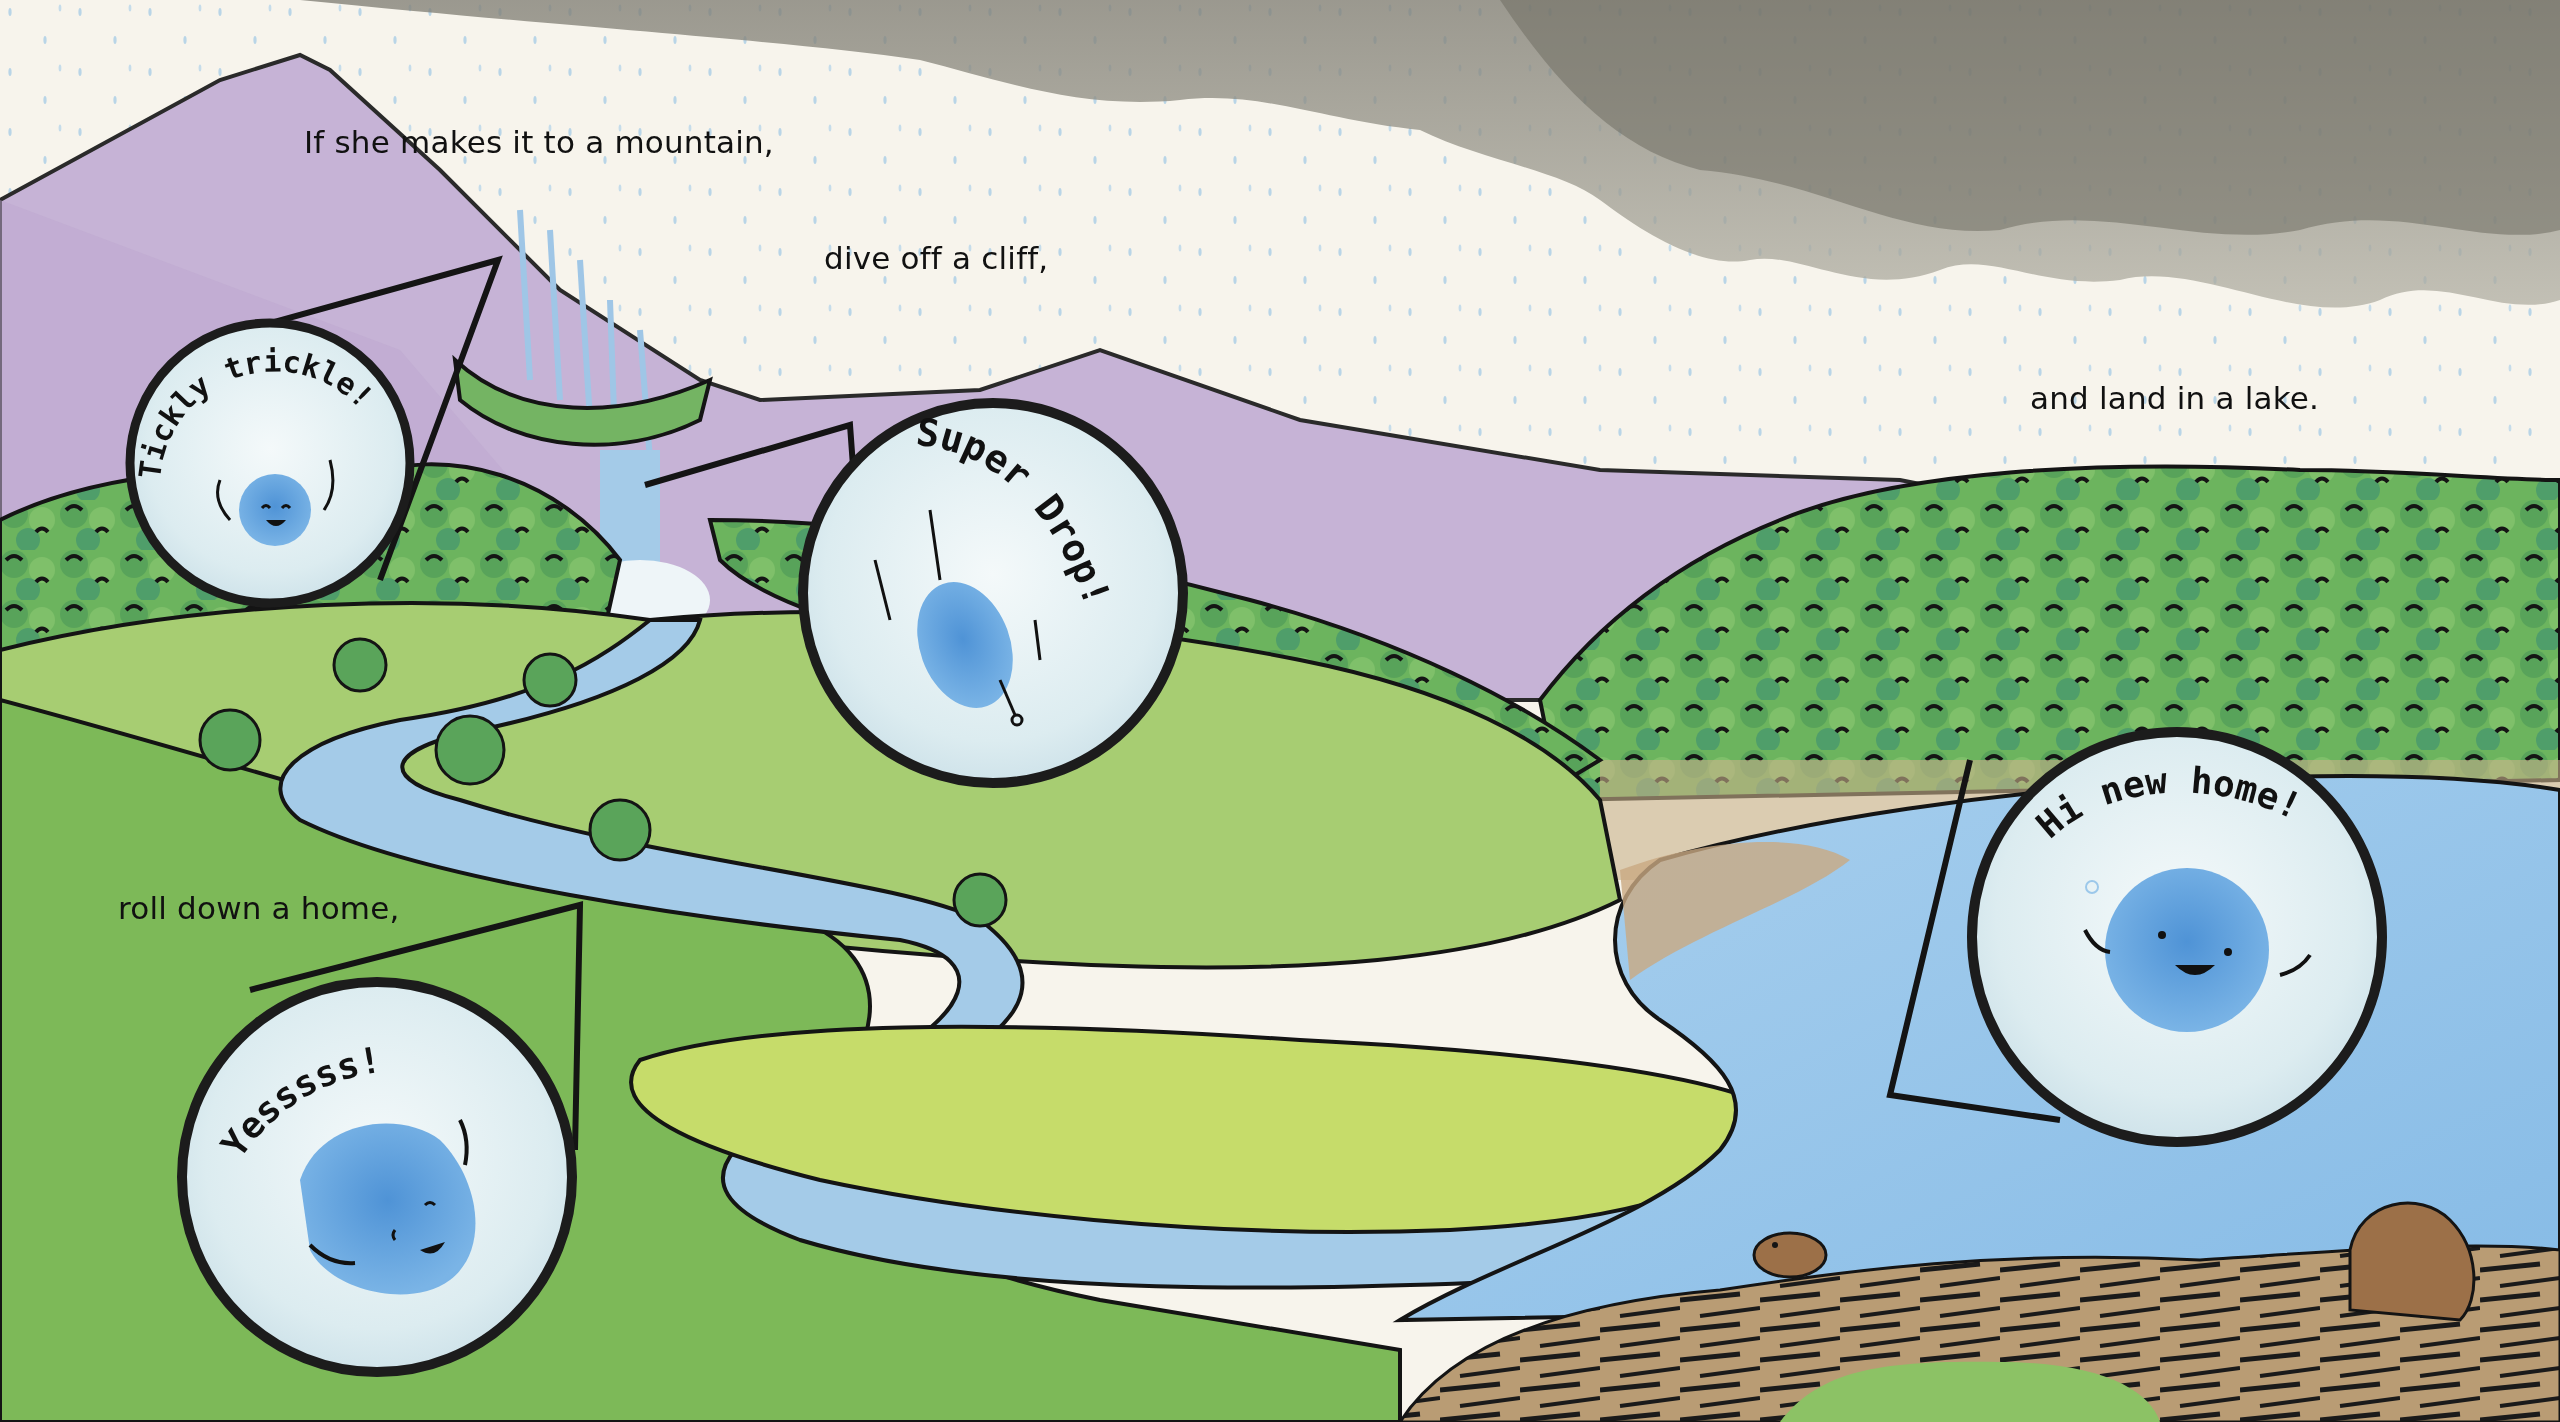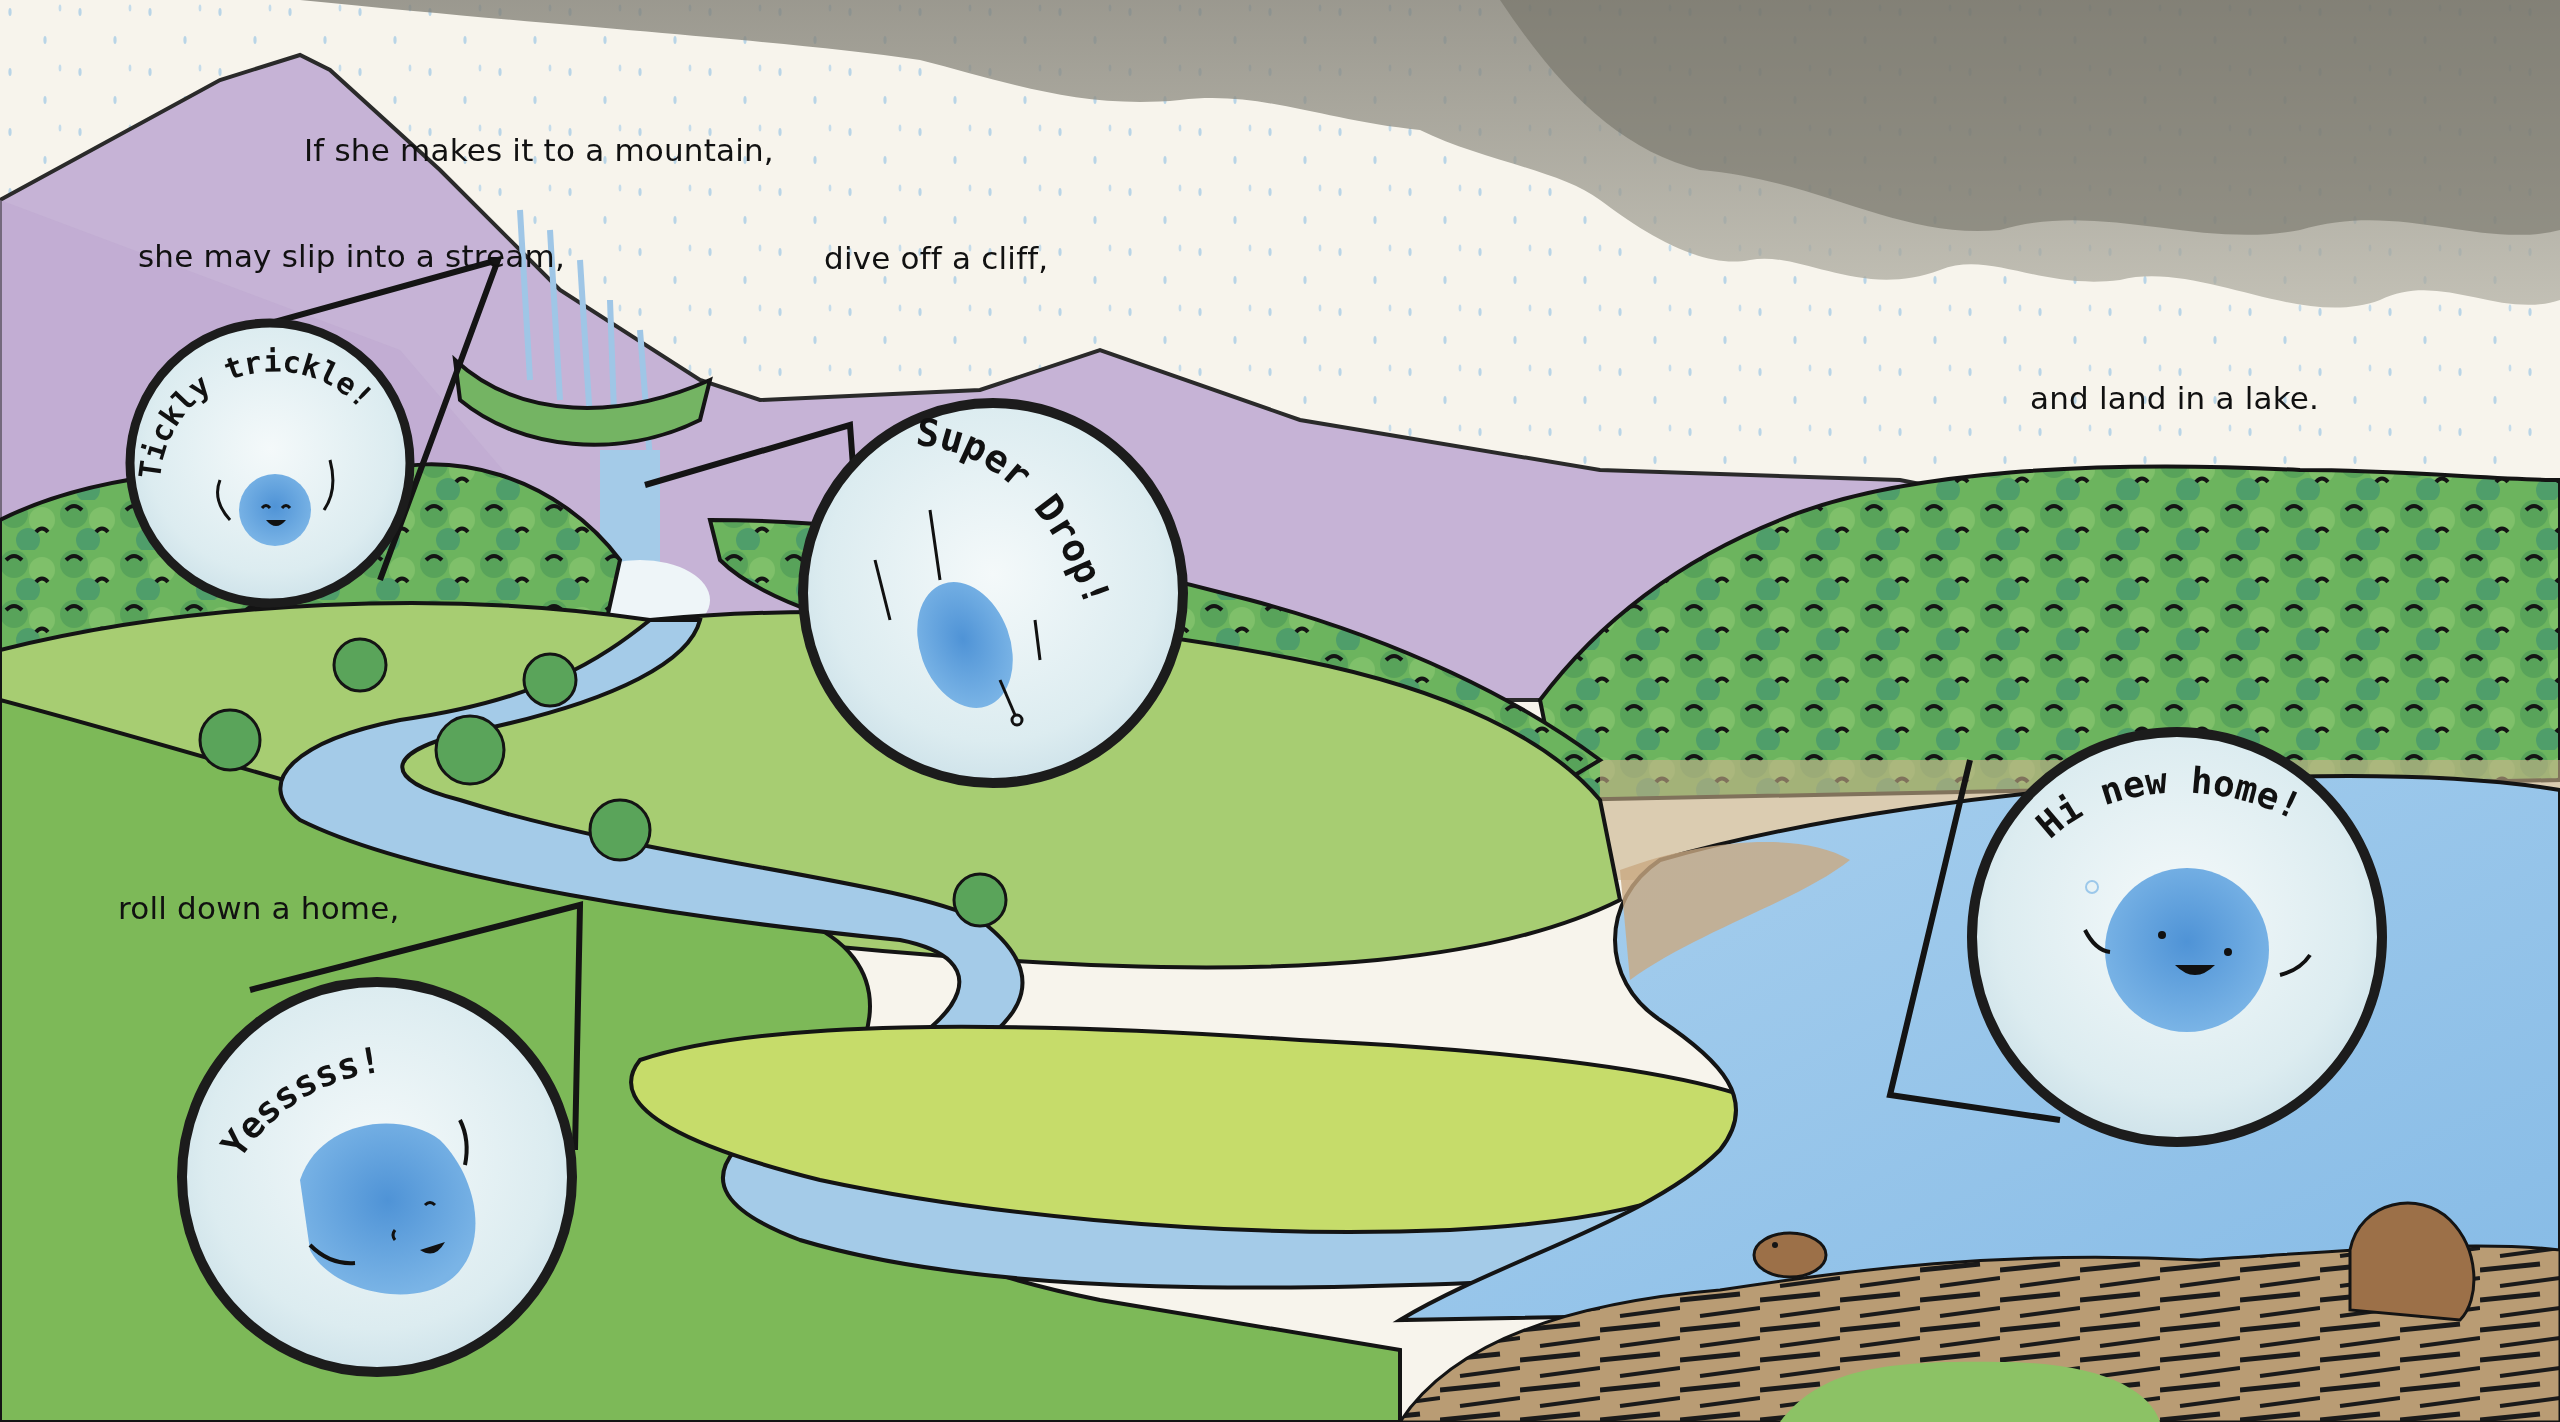--- a/index.html
+++ b/index.html
@@ -154,18 +154,17 @@
       </text>
       <circle cx="2187" cy="950" r="82" fill="url(#dropGrad)"></circle>
       <circle cx="2162" cy="935" r="4" fill="#111"></circle>
       <circle cx="2228" cy="952" r="4" fill="#111"></circle>
       <path d="M2175 965 q20 20 40 0 z" fill="#111"></path>
       <path d="M2085 930 q10 20 25 22 M2280 975 q20 -5 30 -20" stroke="#111" stroke-width="4" fill="none"></path>
       <circle cx="2092" cy="887" r="6" fill="none" stroke="#9cc8ea" stroke-width="2"></circle>
     </g>
   </svg>
 
-  <div class="narr" style="left:304px; top:132px;">If she makes it to a mountain,</div>
-  <div class="narr" style="left:138px; top:238px;">she may slip into a stream,</div>
+  <div class="narr" style="left:304px; top:124px;">If she makes it to a mountain,</div>
   <div class="narr" style="left:780px; top:240px;margin-left:44px;">dive off a cliff,</div>
   <div class="narr" style="left:118px; top:890px;">roll down a home,</div>
   <div class="narr" style="left:2030px; top:380px;text-align:center;">and land in a lake.</div>
 </div>
 
 </body></html>

